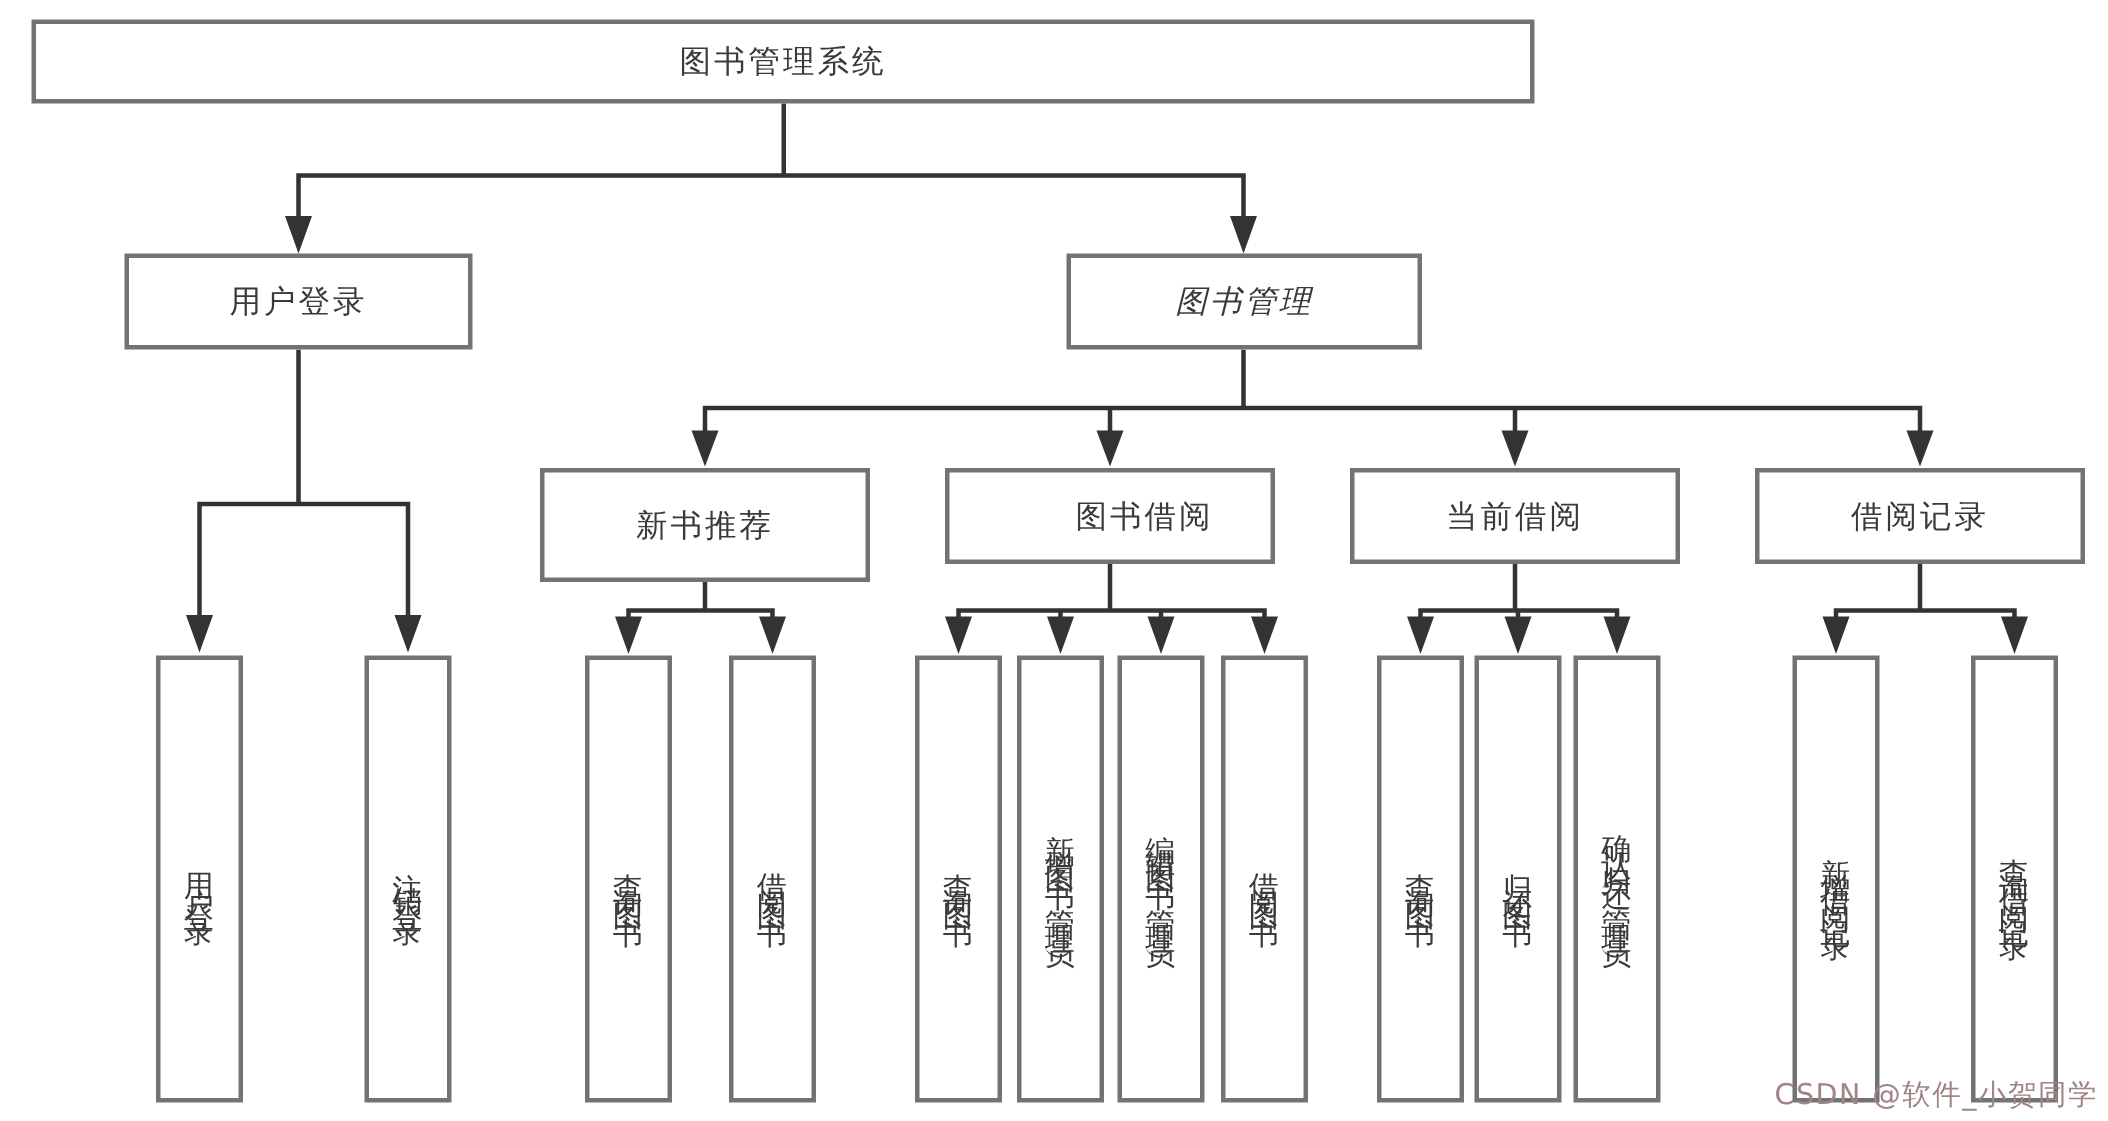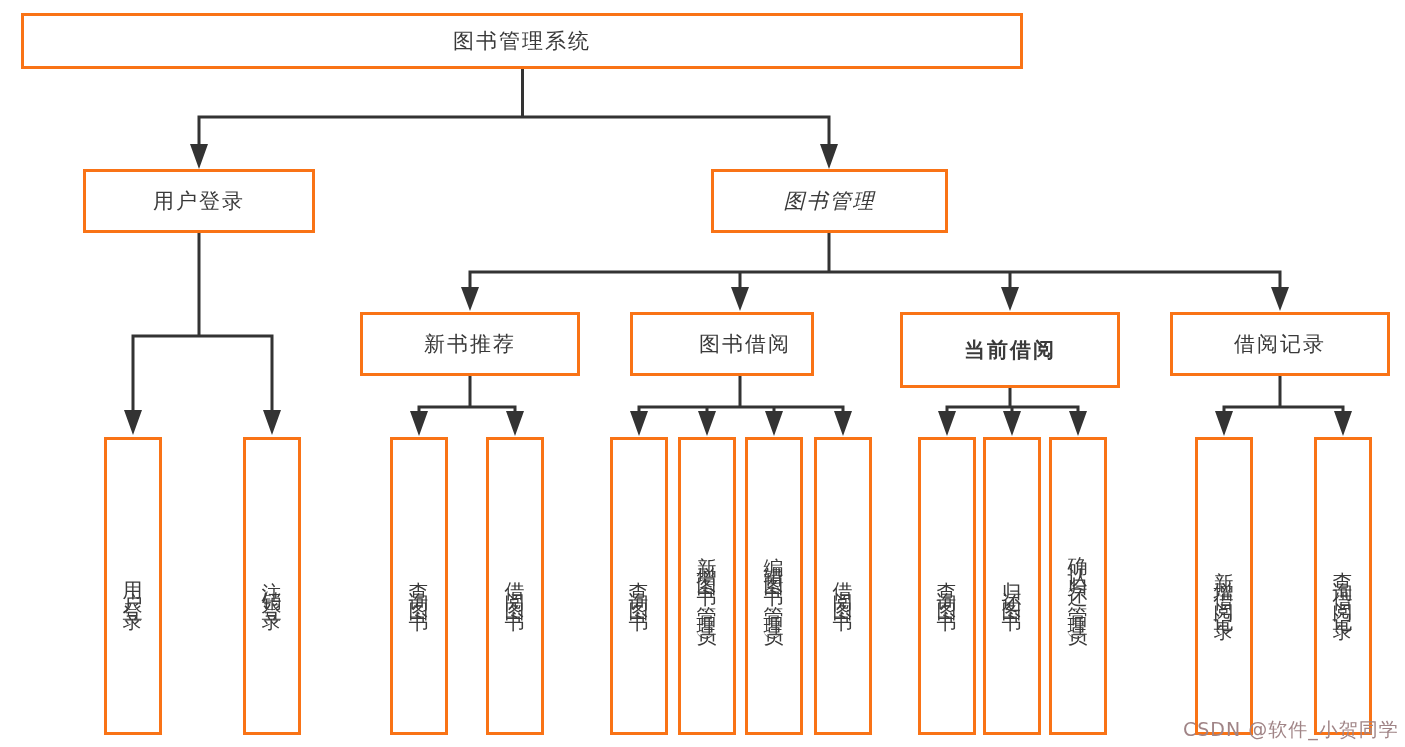--- a/index.html
+++ b/index.html
@@ -13,21 +13,21 @@
   }
   #connectors {
     position: absolute;
     left: 0; top: 0;
     width: 1405px; height: 747px;
     z-index: 1;
   }
   .node {
     position: absolute;
     box-sizing: border-box;
-    border: 3px solid #f97316;
+    border: 3px solid #737373;
     background: #ffffff;
     color: #3a3a3a;
     display: flex;
     align-items: center;
     justify-content: center;
     z-index: 2;
   }
   .hbox { font-size: 21px; letter-spacing: 2px; }
   .root { font-size: 21px; letter-spacing: 2px; }
   .vbox span.vtext {
@@ -88,27 +88,27 @@
     <span>图书管理系统</span>
   </div>
 
   <div class="node hbox" style="left:83px; top:169px; width:232px; height:64px;">
     <span>用户登录</span>
   </div>
   <div class="node hbox" style="left:711px; top:169px; width:237px; height:64px;font-style:italic;">
     <span>图书管理</span>
   </div>
 
-  <div class="node hbox" style="left:360px; top:312px; width:220px; height:64px;">
+  <div class="node hbox" style="left:360px; top:312px; width:220px; height:76px;">
     <span>新书推荐</span>
   </div>
-  <div class="node hbox" style="left:630px; top:312px; width:184px; height:64px;padding-left:46px;">
+  <div class="node hbox" style="left:630px; top:312px; width:220px; height:64px;padding-left:46px;">
     <span>图书借阅</span>
   </div>
-  <div class="node hbox" style="left:900px; top:312px; width:220px; height:76px;font-weight:bold;">
+  <div class="node hbox" style="left:900px; top:312px; width:220px; height:64px;">
     <span>当前借阅</span>
   </div>
   <div class="node hbox" style="left:1170px; top:312px; width:220px; height:64px;align-items:center;">
     <span>借阅记录</span>
   </div>
 
   <div class="node vbox" style="left:104px; top:437px; width:58px; height:298px;">
     <span class="vtext">用户登录</span>
   </div>
   <div class="node vbox" style="left:243px; top:437px; width:58px; height:298px;">

